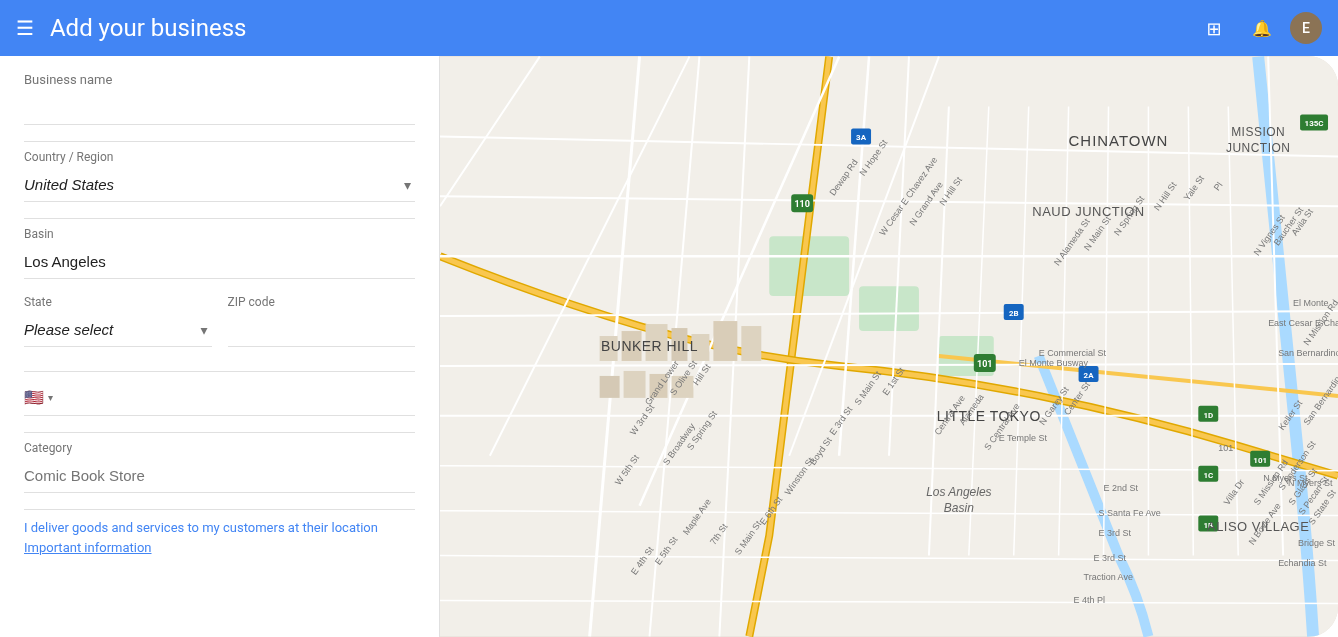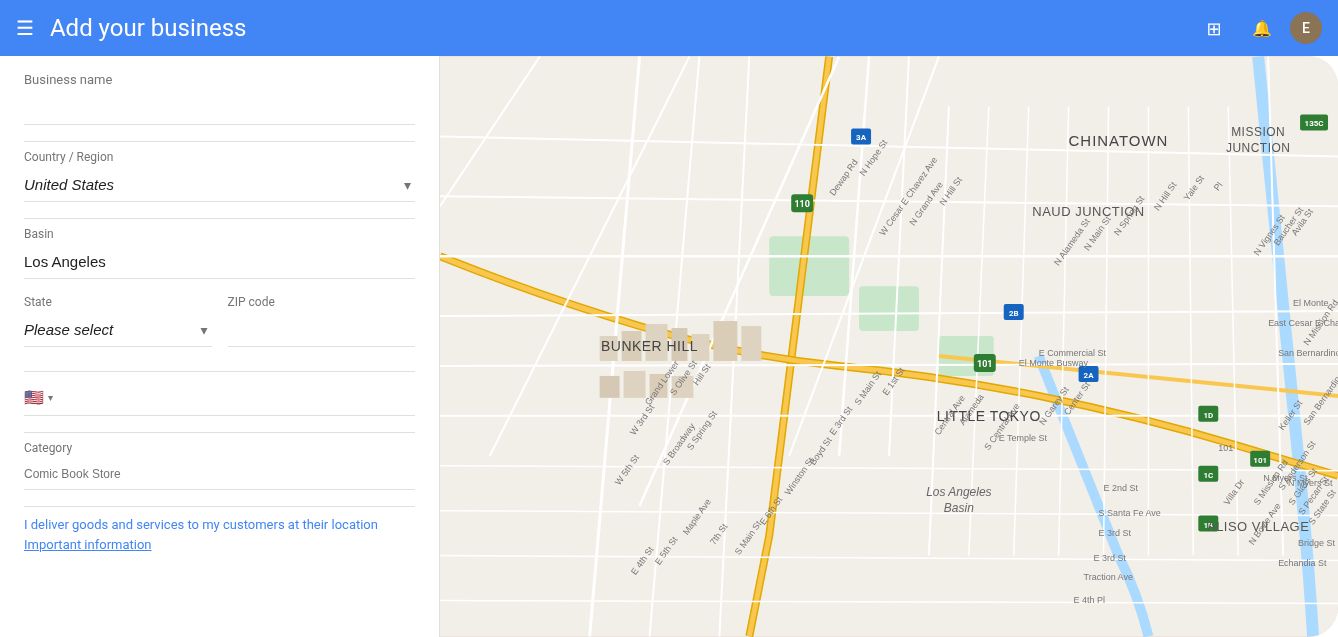--- a/index.html
+++ b/index.html
@@ -168,21 +168,21 @@
       outline: none;
       color: #212121;
     }
 
     
     .category-input {
       width: 100%;
       border: none;
       border-bottom: 1px solid #e0e0e0;
       padding: 8px 0;
-      font-size: 12px;
+      font-size: 15px;
       color: #9e9e9e;
       outline: none;
       background: transparent;
     }
 
     
     .delivery-notice {
       font-size: 13px;
       color: #4285F4;
       line-height: 1.5;

